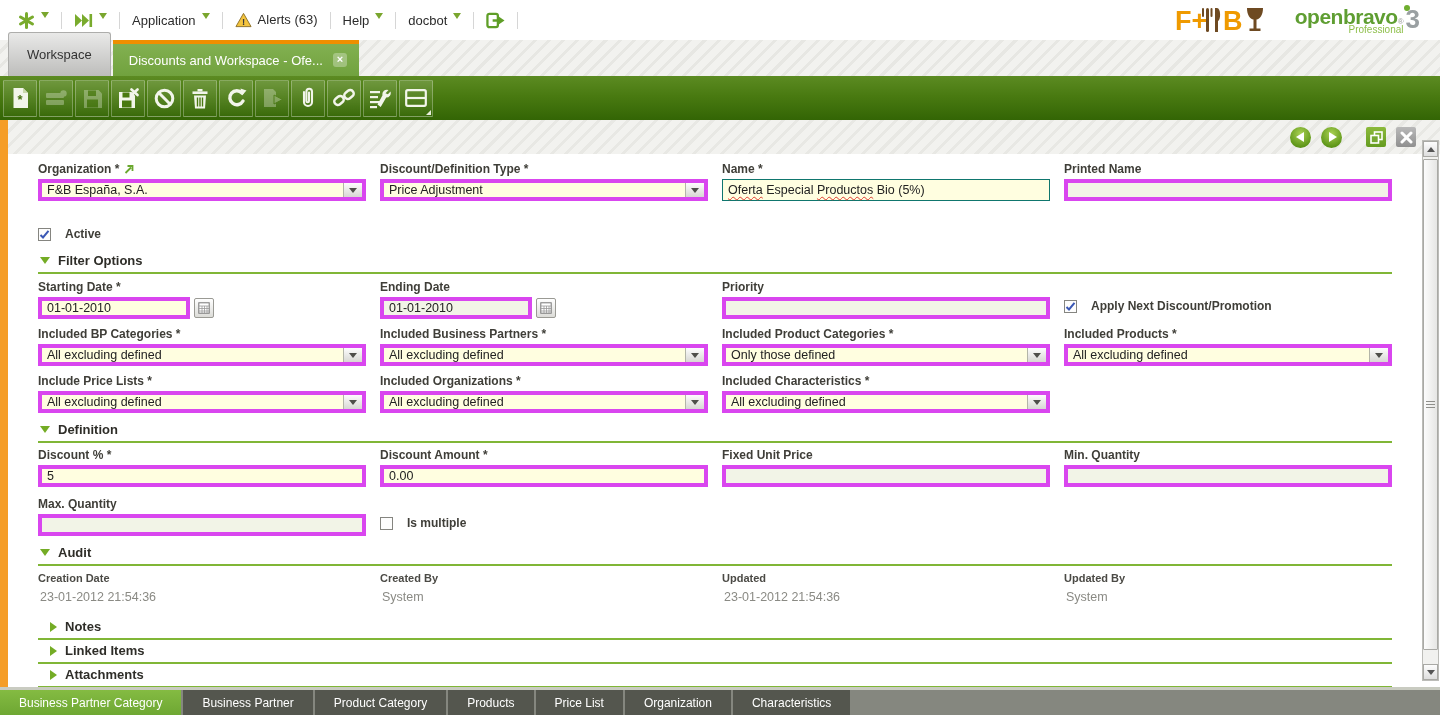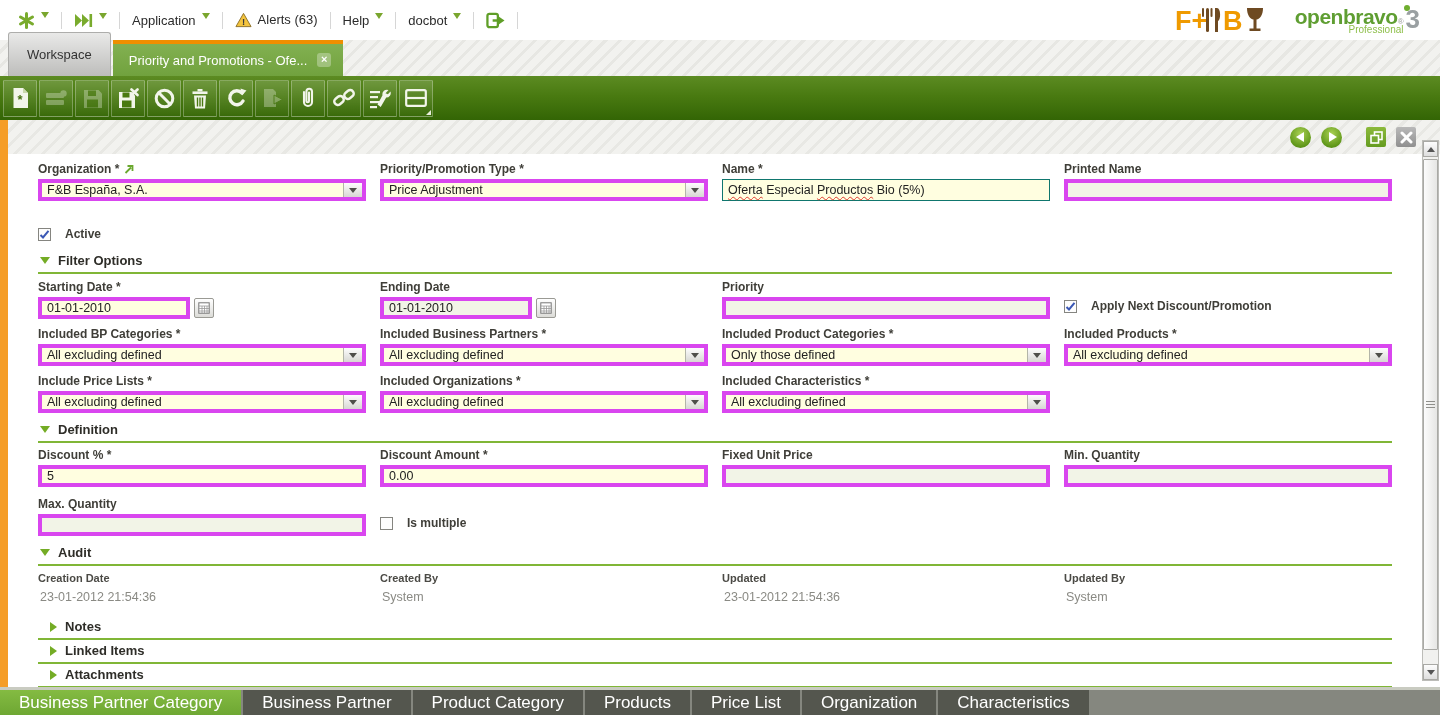--- a/index.html
+++ b/index.html
@@ -97,21 +97,21 @@
   .sbtn i { width:0; height:0; border-left:4px solid transparent; border-right:4px solid transparent; }
   .sbtn.up i { border-bottom:5px solid #555; }
   .sbtn.down i { border-top:5px solid #555; }
   .strack { flex:1; position:relative; }
   .sthumb { position:absolute; left:0; right:0; top:2px; bottom:14px; background:linear-gradient(90deg,#fcfcfc,#e6e6e4);
     border:1px solid #a9a9a5; border-radius:1px; display:flex; align-items:center; justify-content:center; cursor:grab; }
   .grip { width:9px; height:1px; background:#8f8f8b; box-shadow:0 -3px 0 #8f8f8b, 0 3px 0 #8f8f8b; }
 
   
   .bottom-tabs { height:28px; flex:none; background:#85877f; border-top:3px solid #c9cbc1; display:flex; align-items:stretch; }
-  .btab { display:flex; align-items:center; padding:0 19px; font-size:17px; color:#fff; cursor:pointer;
+  .btab { display:flex; align-items:center; padding:0 19px; font-size:12px; color:#fff; cursor:pointer;
     background:#54564e; margin-right:2px; white-space:nowrap; }
   .btab.active { background:linear-gradient(#84bb42,#6ea733); }
 </style>
 </head>
 <body>
 
 <div class="page">
 
   <div class="topbar">
     <div class="mitem">
@@ -192,21 +192,21 @@
         <span class="ob-num"><i class="ob-dot"></i><span>3</span></span>
       </div>
     </div>
   </div>
 
   <div class="tabstrip">
     <div class="tab-workspace">
       <span>Workspace</span>
     </div>
     <div class="tab-active">
-      <span>Priority and Promotions - Ofe...</span>
+      <span>Discounts and Workspace - Ofe...</span>
       <span class="tab-close">×</span>
     </div>
   </div>
 
   <div class="toolbar">
     <div class="tbtn">
       <svg width="19" height="22" viewBox="0 0 19 22">
         <path d="M2.5 1 h9.5 l5 5 v15 h-14.5 z" fill="#f2f5ea"></path>
         <path d="M12 1 l5 5 h-5 z" fill="#c9d8ac"></path>
         <text x="9" y="17" font-size="13" font-weight="bold" text-anchor="middle" fill="#456f12" font-family="Liberation Sans, sans-serif">*</text>
@@ -340,21 +340,21 @@
           </div>
           <div class="fld select">
             <span>F&amp;B España, S.A.</span>
             <span class="sel-btn">
                 <i></i>
               </span>
           </div>
         </div>
         <div>
           <div class="flabel">
-              <span>Priority/Promotion Type *</span>
+              <span>Discount/Definition Type *</span>
             </div>
           <div class="fld select">
             <span>Price Adjustment</span>
             <span class="sel-btn">
                 <i></i>
               </span>
           </div>
         </div>
         <div>
           <div class="flabel">

